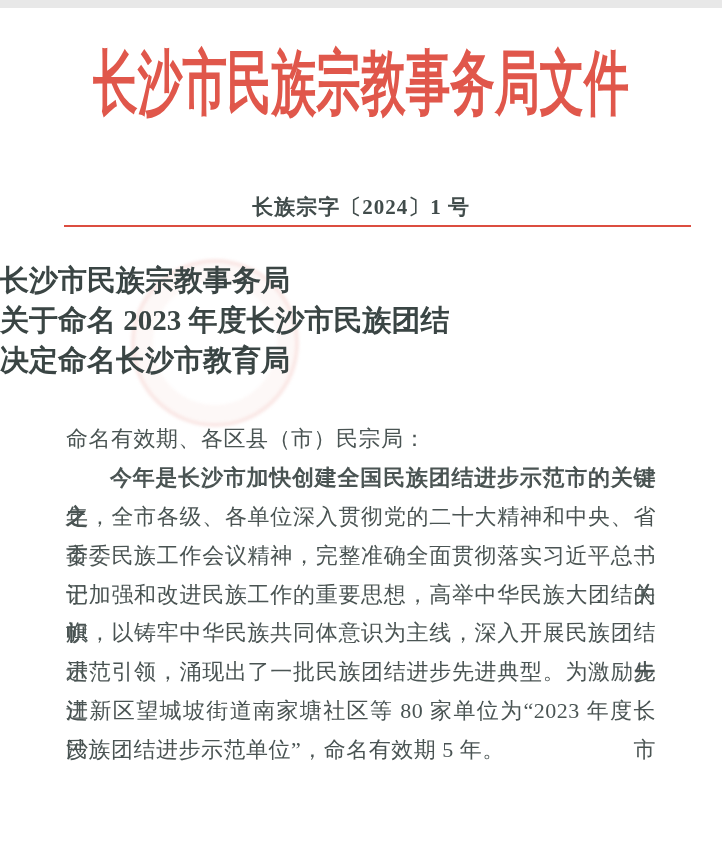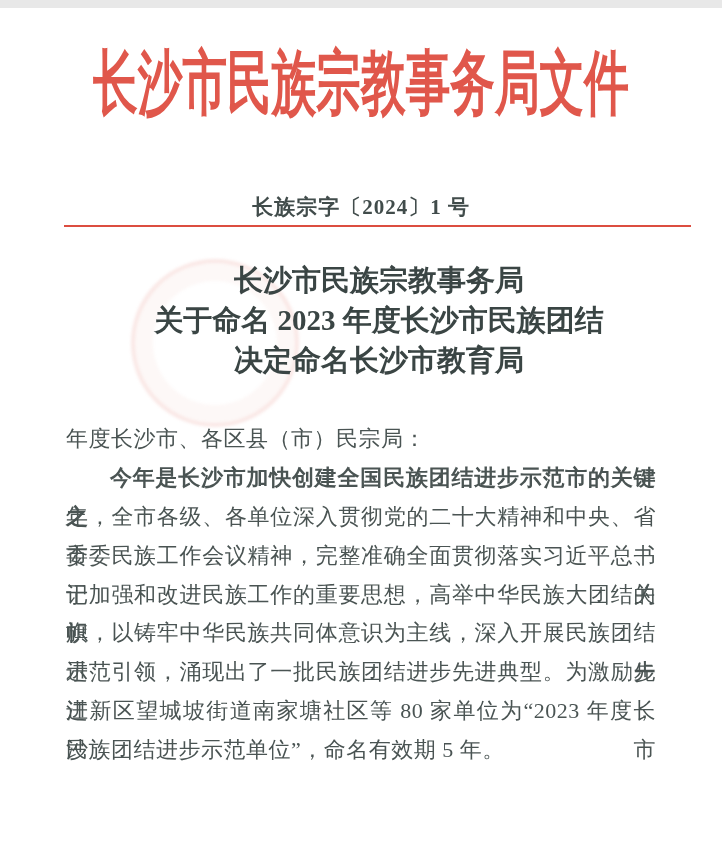--- a/index.html
+++ b/index.html
@@ -62,26 +62,24 @@
     border-radius: 50%;
     box-shadow: inset 0 0 0 18px rgba(222, 110, 100, 0.05);
     filter: blur(1.5px);
   }
   
   .title {
     position: absolute;
     top: 252px;
     left: 0;
     width: 722px;
-    text-align: center;
     font-size: 29px;
     font-weight: bold;
     line-height: 40px;
     color: #3a4544;
-    padding-left: 36px;
   }
   
   .docbody {
     position: absolute;
     top: 412px;
     left: 66px;
     width: 590px;
     font-size: 22px;
     color: #4a5453;
     letter-spacing: 0.5px;
@@ -111,21 +109,21 @@
 
   <div class="rule"></div>
 
   <div class="title">
     <div>长沙市民族宗教事务局</div>
     <div>关于命名 2023 年度长沙市民族团结</div>
     <div>决定命名长沙市教育局</div>
   </div>
 
   <div class="docbody">
-    <div class="bl">年度长沙市、各区县（市）民宗局：</div>
+    <div class="bl">命名有效期、各区县（市）民宗局：</div>
     <div class="bl fill indent">今年是长沙市加快创建全国民族团结进步示范市的关键之</div>
     <div class="bl fill">年，全市各级、各单位深入贯彻党的二十大精神和中央、省委、</div>
     <div class="bl fill">市委民族工作会议精神，完整准确全面贯彻落实习近平总书记关</div>
     <div class="bl fill">于加强和改进民族工作的重要思想，高举中华民族大团结的旗</div>
     <div class="bl fill">帜，以铸牢中华民族共同体意识为主线，深入开展民族团结进步</div>
     <div class="bl fill">示范引领，涌现出了一批民族团结进步先进典型。为激励先进，</div>
     <div class="bl fill">江新区望城坡街道南家塘社区等 80 家单位为“2023 年度长沙市</div>
     <div class="bl">民族团结进步示范单位”，命名有效期 5 年。</div>
   </div>
 

